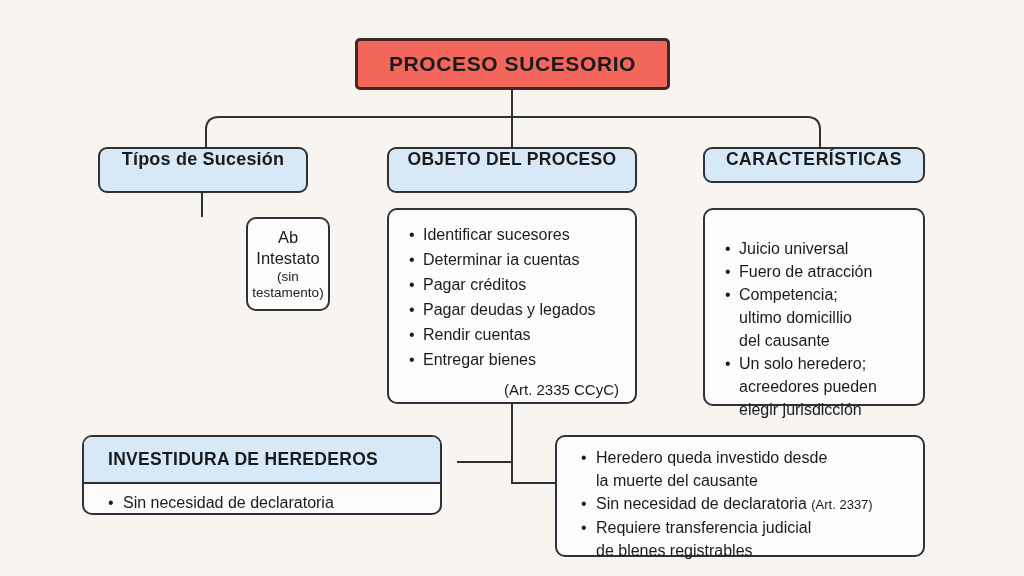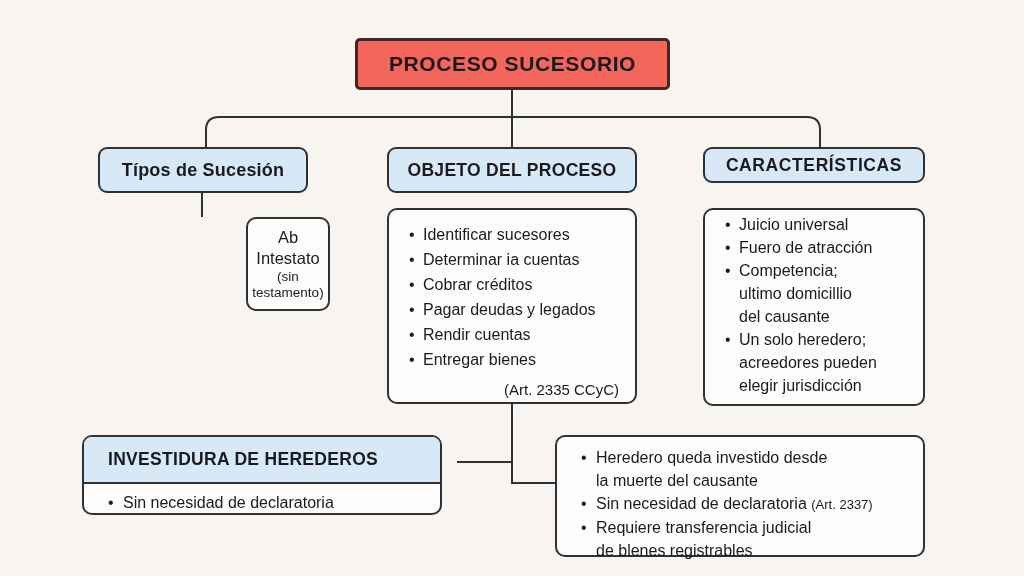--- a/index.html
+++ b/index.html
@@ -26,21 +26,21 @@
     background:var(--white-fill);
   }
   .root-node{
     left:355px;top:38px;width:315px;height:52px;
     background:var(--red-fill);border:3px solid var(--red-border);border-radius:5px;
     display:flex;align-items:center;justify-content:center;
     font-weight:700;font-size:21px;letter-spacing:.6px;
   }
   .header-node{
     background:var(--blue-fill);
-    display:flex;align-items:center;justify-content:center;
+    display:flex;align-items:flex-start;justify-content:center;
     font-weight:700;font-size:17.5px;letter-spacing:.3px;border-radius:9px;
   }
   .tipos-header{left:98px;top:147px;width:210px;height:46px;font-weight:600;font-size:18px;letter-spacing:.2px;}
   .objeto-header{left:387px;top:147px;width:250px;height:46px;}
   .caract-header{left:703px;top:147px;width:222px;height:36px;letter-spacing:.6px;}
   .testamentaria-node{
     left:75px;top:217px;width:153px;height:50px;
     display:flex;align-items:center;justify-content:center;
     font-size:17px;font-weight:500;
   }
@@ -56,21 +56,21 @@
   .detalle-node{left:555px;top:435px;width:370px;height:122px;}
   .investidura-node{left:82px;top:435px;width:360px;height:80px;padding:0;overflow:hidden;}
   .investidura-header{
     height:45px;background:var(--blue-fill);border-bottom:2px solid var(--node-border);
     display:flex;align-items:center;padding-left:24px;
     font-weight:700;font-size:17.5px;letter-spacing:.3px;
   }
   ul.bullets{list-style:none;margin:0;padding:12px 8px 6px 20px;}
   ul.bullets li{position:relative;padding-left:14px;font-size:16px;line-height:25px;}
   ul.bullets li::before{content:"\2022";position:absolute;left:0;top:0;}
-  .caract-body ul.bullets{padding-top:3px;}
+  .caract-body ul.bullets{padding-top:3px;margin-top:24px;}
   .caract-body ul.bullets li{line-height:23px;}
   .detalle-node ul.bullets{padding:9px 6px 6px 24px;}
   .detalle-node ul.bullets li{line-height:23px;padding-left:15px;}
   .investidura-node ul.bullets{padding:7px 6px 4px 24px;}
   .investidura-node ul.bullets li{line-height:23px;padding-left:15px;}
   .pre{white-space:pre-line;}
   .footnote{font-size:15px;text-align:right;padding:3px 16px 0 0;}
   .note{font-size:13px;}
 </style>
 </head>
@@ -107,21 +107,21 @@
     <span class="ab-main">Ab
 Intestato</span>
     <span class="ab-sub">(sin
 testamento)</span>
   </div>
 
   <div class="node objeto-body">
     <ul class="bullets">
       <li><span>Identificar sucesores</span></li>
       <li><span>Determinar ia cuentas</span></li>
-      <li><span>Cobrar créditos</span></li>
+      <li><span>Pagar créditos</span></li>
       <li><span>Pagar deudas y legados</span></li>
       <li><span>Rendir cuentas</span></li>
       <li><span>Entregar bienes</span></li>
     </ul>
     <div class="footnote">(Art. 2335 CCyC)</div>
   </div>
 
   <div class="node caract-body">
     <ul class="bullets">
       <li><span class="pre">Juicio universal</span></li>

